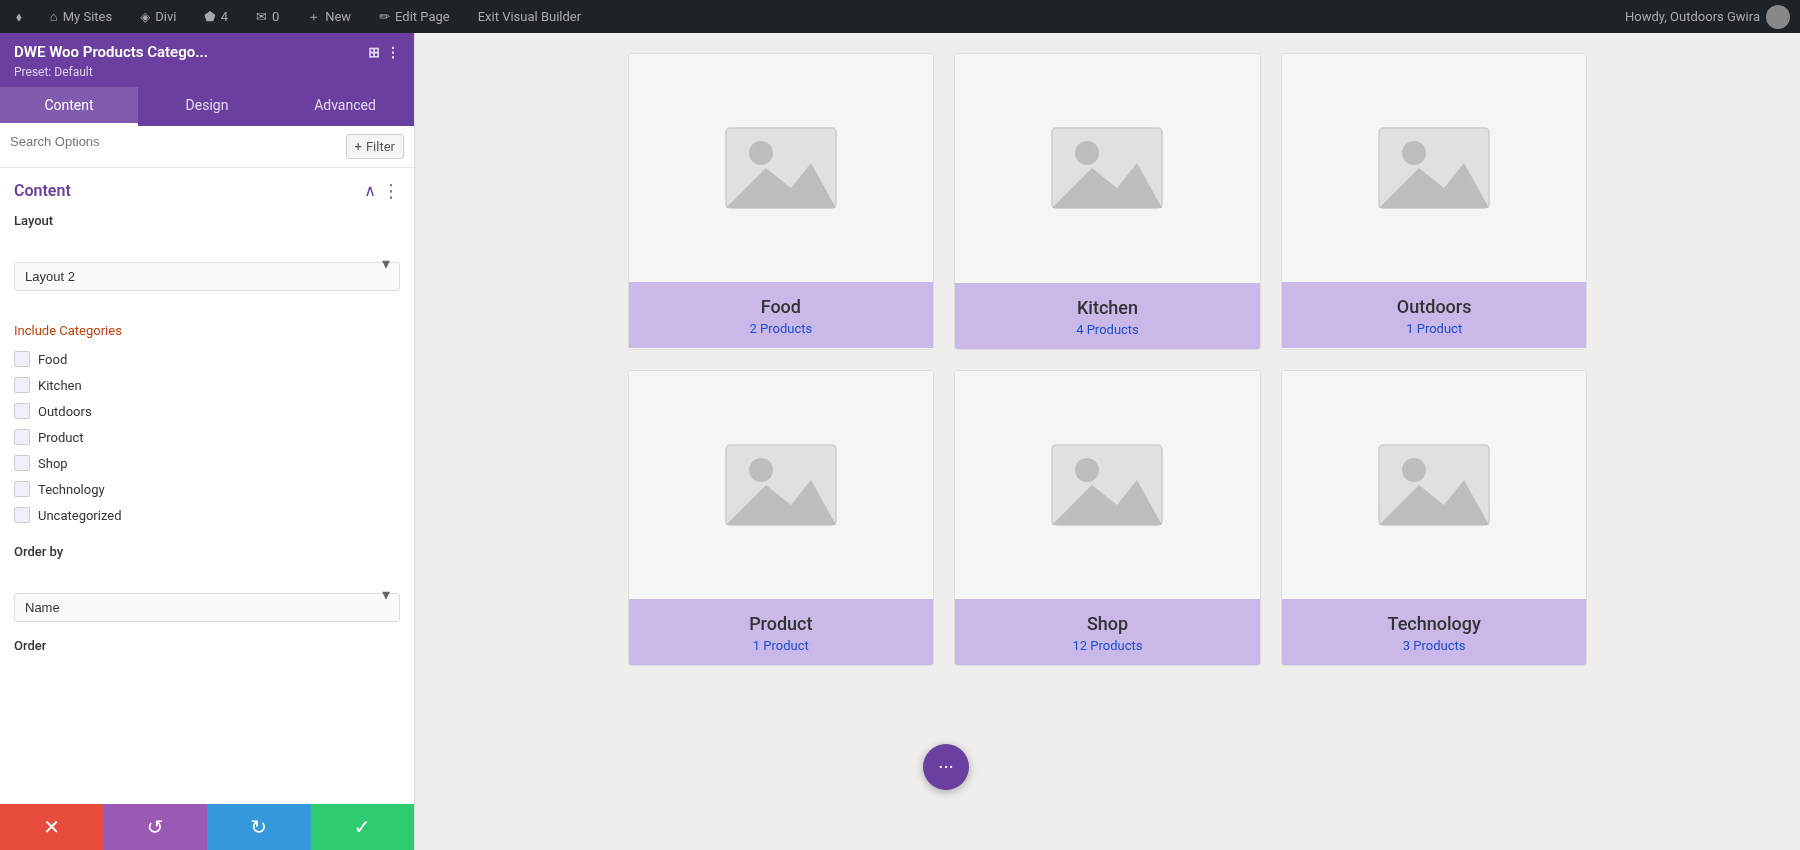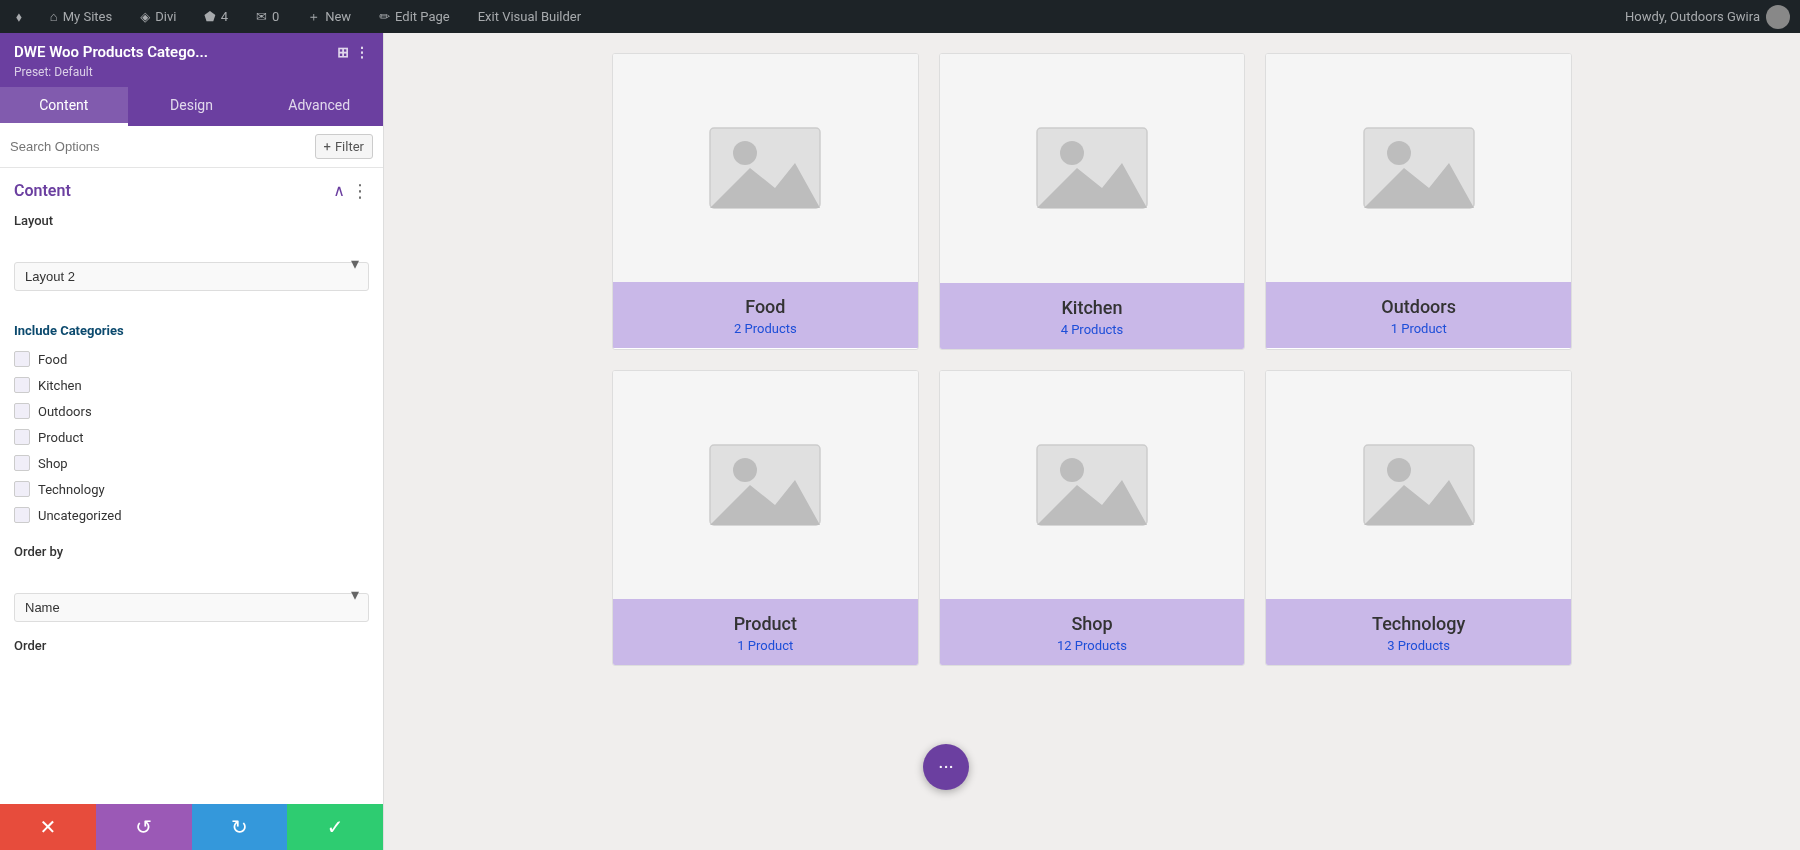--- a/index.html
+++ b/index.html
@@ -24,21 +24,21 @@
 
     
     .main-layout {
       display: flex;
       flex: 1;
       overflow: hidden;
     }
 
     
     #left-panel {
-      width: 384px;
+      width: 415px;
       background: #fff;
       display: flex;
       flex-direction: column;
       border-right: 1px solid #ddd;
       flex-shrink: 0;
       overflow: hidden;
     }
 
     .panel-header {
       background: #6b3fa0;
@@ -67,21 +67,21 @@
       border-bottom: 3px solid transparent;
     }
     .panel-tab.active {
       color: #fff;
       background: rgba(255,255,255,0.15);
       border-bottom: 3px solid #fff;
     }
 
     .panel-search {
       display: flex;
-      align-items: center;
+      align-items: flex-start;
       padding: 8px 10px;
       border-bottom: 1px solid #e5e5e5;
       gap: 8px;
     }
     .panel-search input {
       flex: 1;
       border: none;
       outline: none;
       font-size: 13px;
       color: #555;
@@ -140,21 +140,21 @@
       content: "▾";
       position: absolute;
       right: 10px;
       top: 50%;
       transform: translateY(-50%);
       pointer-events: none;
       color: #666;
     }
 
     .categories-section { margin-bottom: 16px; }
-    .cat-label { font-size: 13px; color: #0c4a6e; margin-bottom: 8px; font-weight: 700; margin-top: 32px; }
+    .cat-label { font-size: 13px; color: #c2410c; margin-bottom: 8px; font-weight: 400; margin-top: 32px; }
     .cat-item {
       display: flex;
       align-items: center;
       gap: 8px;
       padding: 5px 0;
       font-size: 13px;
       color: #333;
     }
     .cat-checkbox {
       width: 16px;

